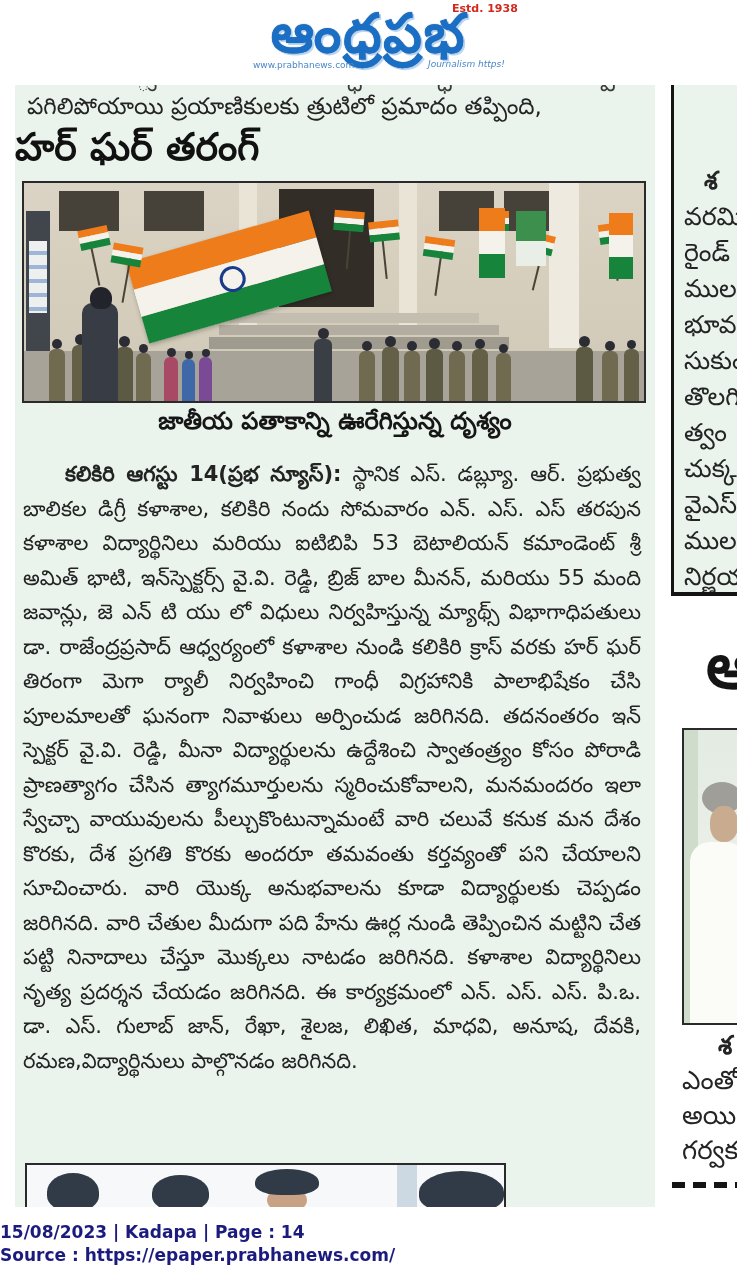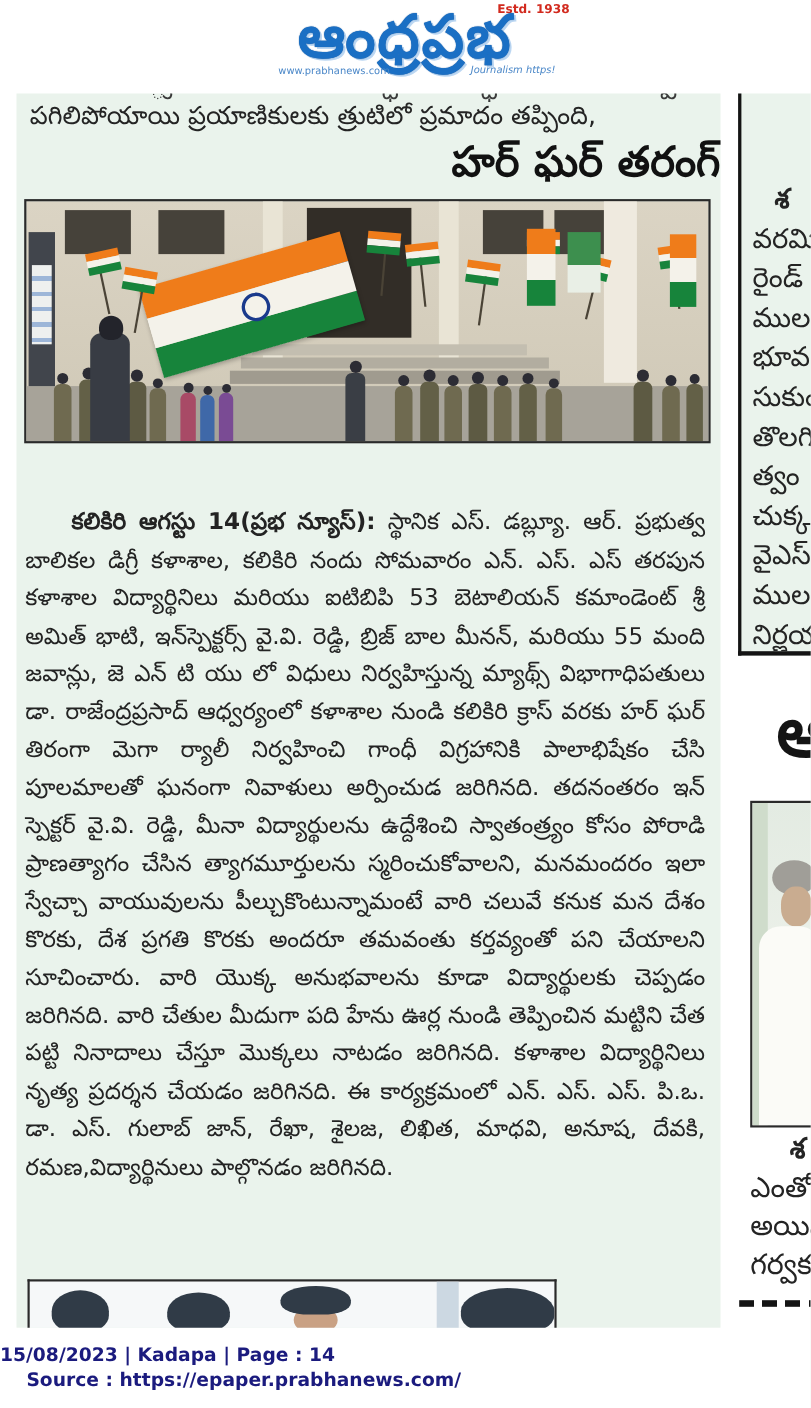--- a/index.html
+++ b/index.html
@@ -16,21 +16,21 @@
         color:#1a6fc4;letter-spacing:2px;line-height:60px;
         text-shadow:0 0 1px #0d4e95, 2px 2px 0 #bcd7f2;}
   .site{left:253px;top:60px;font-size:9px;color:#4a87c8;}
   .tagline{left:428px;top:59px;font-size:9px;color:#4a87c8;font-style:italic;}
 
   
   .clip{left:15px;top:85px;width:640px;height:1122px;background:#eaf3ec;overflow:hidden;}
   .fragments{left:0;top:-14px;width:630px;height:24px;font-size:22px;color:#3a3a3a;}
   .fragments span{position:absolute;top:0;}
   .top-line{left:12px;top:8px;width:610px;font-size:23px;color:#242424;}
-  .headline{left:0;top:40px;width:640px;text-align:right;font-size:38px;font-weight:bold;color:#111;}
+  .headline{left:0;top:40px;width:640px;text-align:left;font-size:38px;font-weight:bold;color:#111;}
   .caption{left:0;top:322px;width:640px;text-align:center;font-size:24px;font-weight:bold;color:#161616;}
   .body-text{left:8px;top:372px;width:618px;font-size:21px;line-height:34.5px;
              text-align:justify;color:#232323;margin:0;}
   .body-text b{font-weight:bold;}
   .body-text .indent{display:inline-block;width:42px;}
   .subhead{left:6px;top:1002px;width:630px;font-size:30px;font-weight:bold;color:#101010;}
 
   
   .photo1{left:7px;top:96px;width:620px;height:218px;border:2px solid #2a2a2a;overflow:hidden;
           background:linear-gradient(#dbd4c4,#cfc8b6);}
@@ -78,21 +78,21 @@
   .p2-face{position:absolute;left:26px;top:76px;width:28px;height:36px;border-radius:45%;background:#c9ac90;}
   .p2-body{position:absolute;left:6px;top:112px;width:56px;height:181px;border-radius:20px 20px 0 0;background:#fbfbf7;}
   .right-lower{left:682px;top:1028px;width:55px;font-size:26px;line-height:35px;color:#242424;white-space:nowrap;}
   .right-lower .hd{font-weight:bold;padding-left:36px;}
   .dashes{left:672px;top:1182px;width:65px;height:6px;
           background:repeating-linear-gradient(90deg,#141414 0 13px,transparent 13px 21px);}
 
   
   .footer{left:0;top:1222px;width:737px;color:#1b1b7e;font-weight:bold;}
   .footer .f1{font-size:17px;}
-  .footer .f2{font-size:17px;margin-top:3px;padding-left:24px;}
+  .footer .f2{font-size:17px;margin-top:3px;}
 </style>
 </head>
 <body>
 
 <div class="abs masthead">
   <div class="abs estd">Estd. 1938</div>
   <div class="abs logo">ఆంధ్రప్రభ</div>
   <div class="abs site">www.prabhanews.com</div>
   <div class="abs tagline">Journalism https!</div>
 </div>
@@ -222,20 +222,21 @@
         <div class="" style="position: absolute; left: 555px; top: 153px; width: 11px; height: 11px; background: rgb(44, 44, 52); border-radius: 50%;"></div>
         <div class="" style="position: absolute; left: 578px; top: 168px; width: 16px; height: 50px; background: rgb(111, 106, 80); border-radius: 6px 6px 0px 0px;"></div>
         <div class="" style="position: absolute; left: 581px; top: 158px; width: 10px; height: 10px; background: rgb(44, 44, 52); border-radius: 50%;"></div>
         <div class="" style="position: absolute; left: 600px; top: 166px; width: 15px; height: 52px; background: rgb(99, 96, 71); border-radius: 6px 6px 0px 0px;"></div>
         <div class="" style="position: absolute; left: 603px; top: 157px; width: 9px; height: 9px; background: rgb(44, 44, 52); border-radius: 50%;"></div>
         <div class="" style="position: absolute; left: 58px; top: 120px; width: 36px; height: 98px; background: rgb(56, 60, 68); border-radius: 10px 10px 0px 0px;"></div>
         <div class="" style="position: absolute; left: 66px; top: 104px; width: 22px; height: 22px; background: rgb(35, 36, 43); border-radius: 50% 50% 40% 40%;"></div>
       </div>
   </div>
 
+  <div class="abs caption">జాతీయ పతాకాన్ని ఊరేగిస్తున్న దృశ్యం</div>
 
   <p class="abs body-text"><span class="indent"></span><b>కలికిరి ఆగస్టు 14(ప్రభ న్యూస్):</b> <span>స్థానిక ఎస్. డబ్ల్యూ. ఆర్. ప్రభుత్వ బాలికల డిగ్రీ కళాశాల, కలికిరి నందు సోమవారం ఎన్. ఎస్. ఎస్ తరపున కళాశాల విద్యార్థినిలు మరియు ఐటిబిపి 53 బెటాలియన్ కమాండెంట్ శ్రీ అమిత్ భాటి, ఇన్‌స్పెక్టర్స్ వై.వి. రెడ్డి, బ్రిజ్ బాల మీనన్, మరియు 55 మంది జవాన్లు, జె ఎన్ టి యు లో విధులు నిర్వహిస్తున్న మ్యాథ్స్ విభాగాధిపతులు డా. రాజేంద్రప్రసాద్ ఆధ్వర్యంలో కళాశాల నుండి కలికిరి క్రాస్ వరకు హర్ ఘర్ తిరంగా మెగా ర్యాలీ నిర్వహించి గాంధీ విగ్రహానికి పాలాభిషేకం చేసి పూలమాలతో ఘనంగా నివాళులు అర్పించుడ జరిగినది. తదనంతరం ఇన్ స్పెక్టర్ వై.వి. రెడ్డి, మీనా విద్యార్థులను ఉద్దేశించి స్వాతంత్ర్యం కోసం పోరాడి ప్రాణత్యాగం చేసిన త్యాగమూర్తులను స్మరించుకోవాలని, మనమందరం ఇలా స్వేచ్చా వాయువులను పీల్చుకొంటున్నామంటే వారి చలువే కనుక మన దేశం కొరకు, దేశ ప్రగతి కొరకు అందరూ తమవంతు కర్తవ్యంతో పని చేయాలని సూచించారు. వారి యొక్క అనుభవాలను కూడా విద్యార్థులకు చెప్పడం జరిగినది. వారి చేతుల మీదుగా పది హేను ఊర్ల నుండి తెప్పించిన మట్టిని చేత పట్టి నినాదాలు చేస్తూ మొక్కలు నాటడం జరిగినది. కళాశాల విద్యార్థినిలు నృత్య ప్రదర్శన చేయడం జరిగినది. ఈ కార్యక్రమంలో ఎన్. ఎస్. ఎస్. పి.ఒ. డా. ఎస్. గులాబ్ జాన్, రేఖా, శైలజ, లిఖిత, మాధవి, అనూష, దేవకి, రమణ,విద్యార్థినులు పాల్గొనడం జరిగినది.</span></p>
 
 
   <div class="abs photo3">
     <div class="window-strip" style="left:370px;top:0;width:20px;height:44px"></div>
     <div class="head" style="left:20px;top:8px;width:52px;height:38px"></div>
     <div class="head" style="left:125px;top:10px;width:57px;height:36px"></div>
     <div class="face" style="left:240px;top:22px;width:40px;height:26px"></div>
     <div class="head" style="left:228px;top:4px;width:64px;height:26px"></div>

